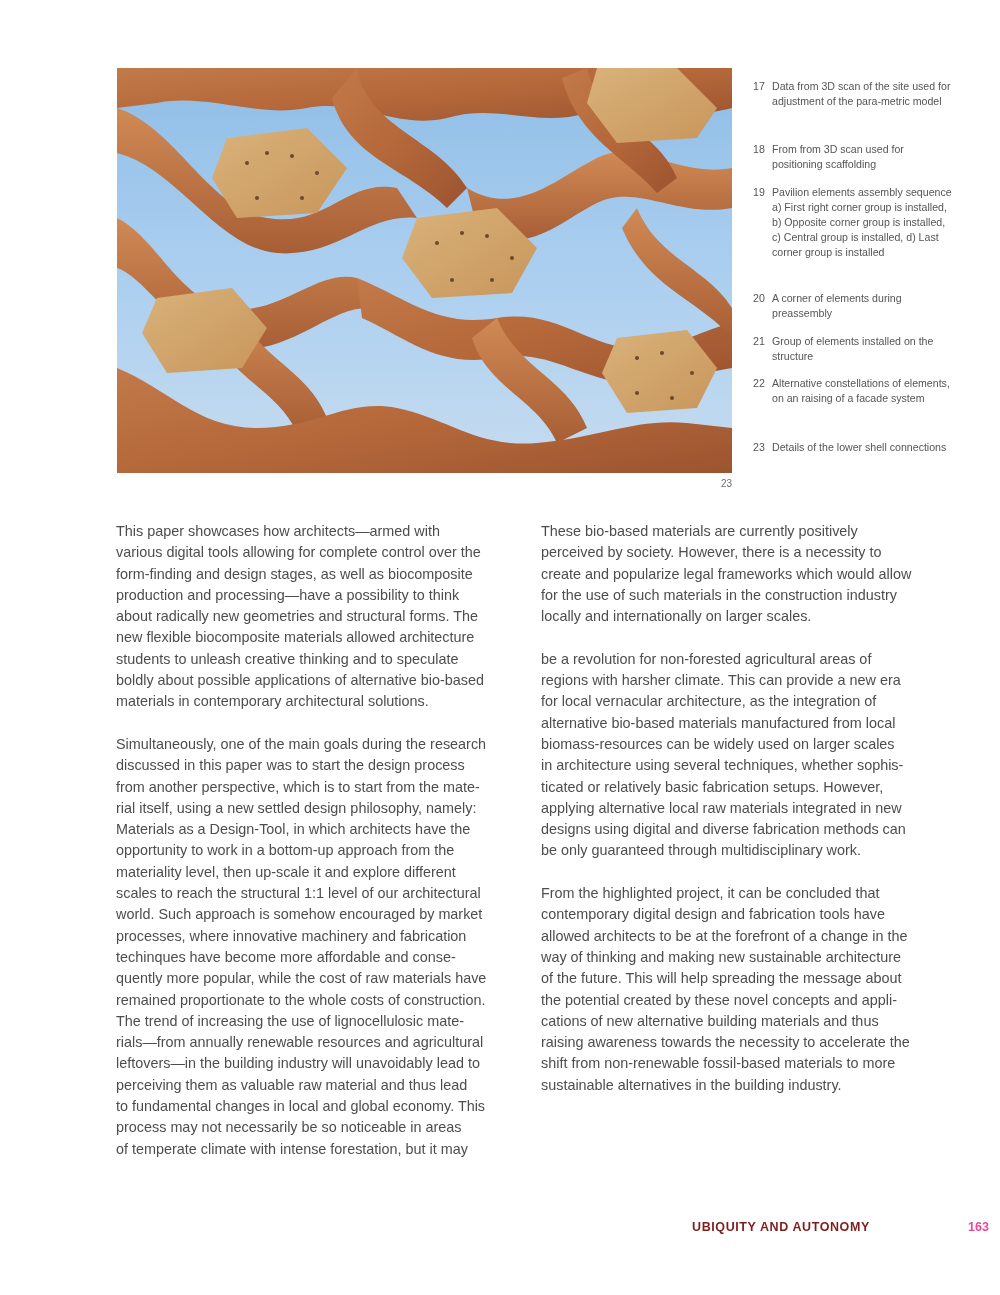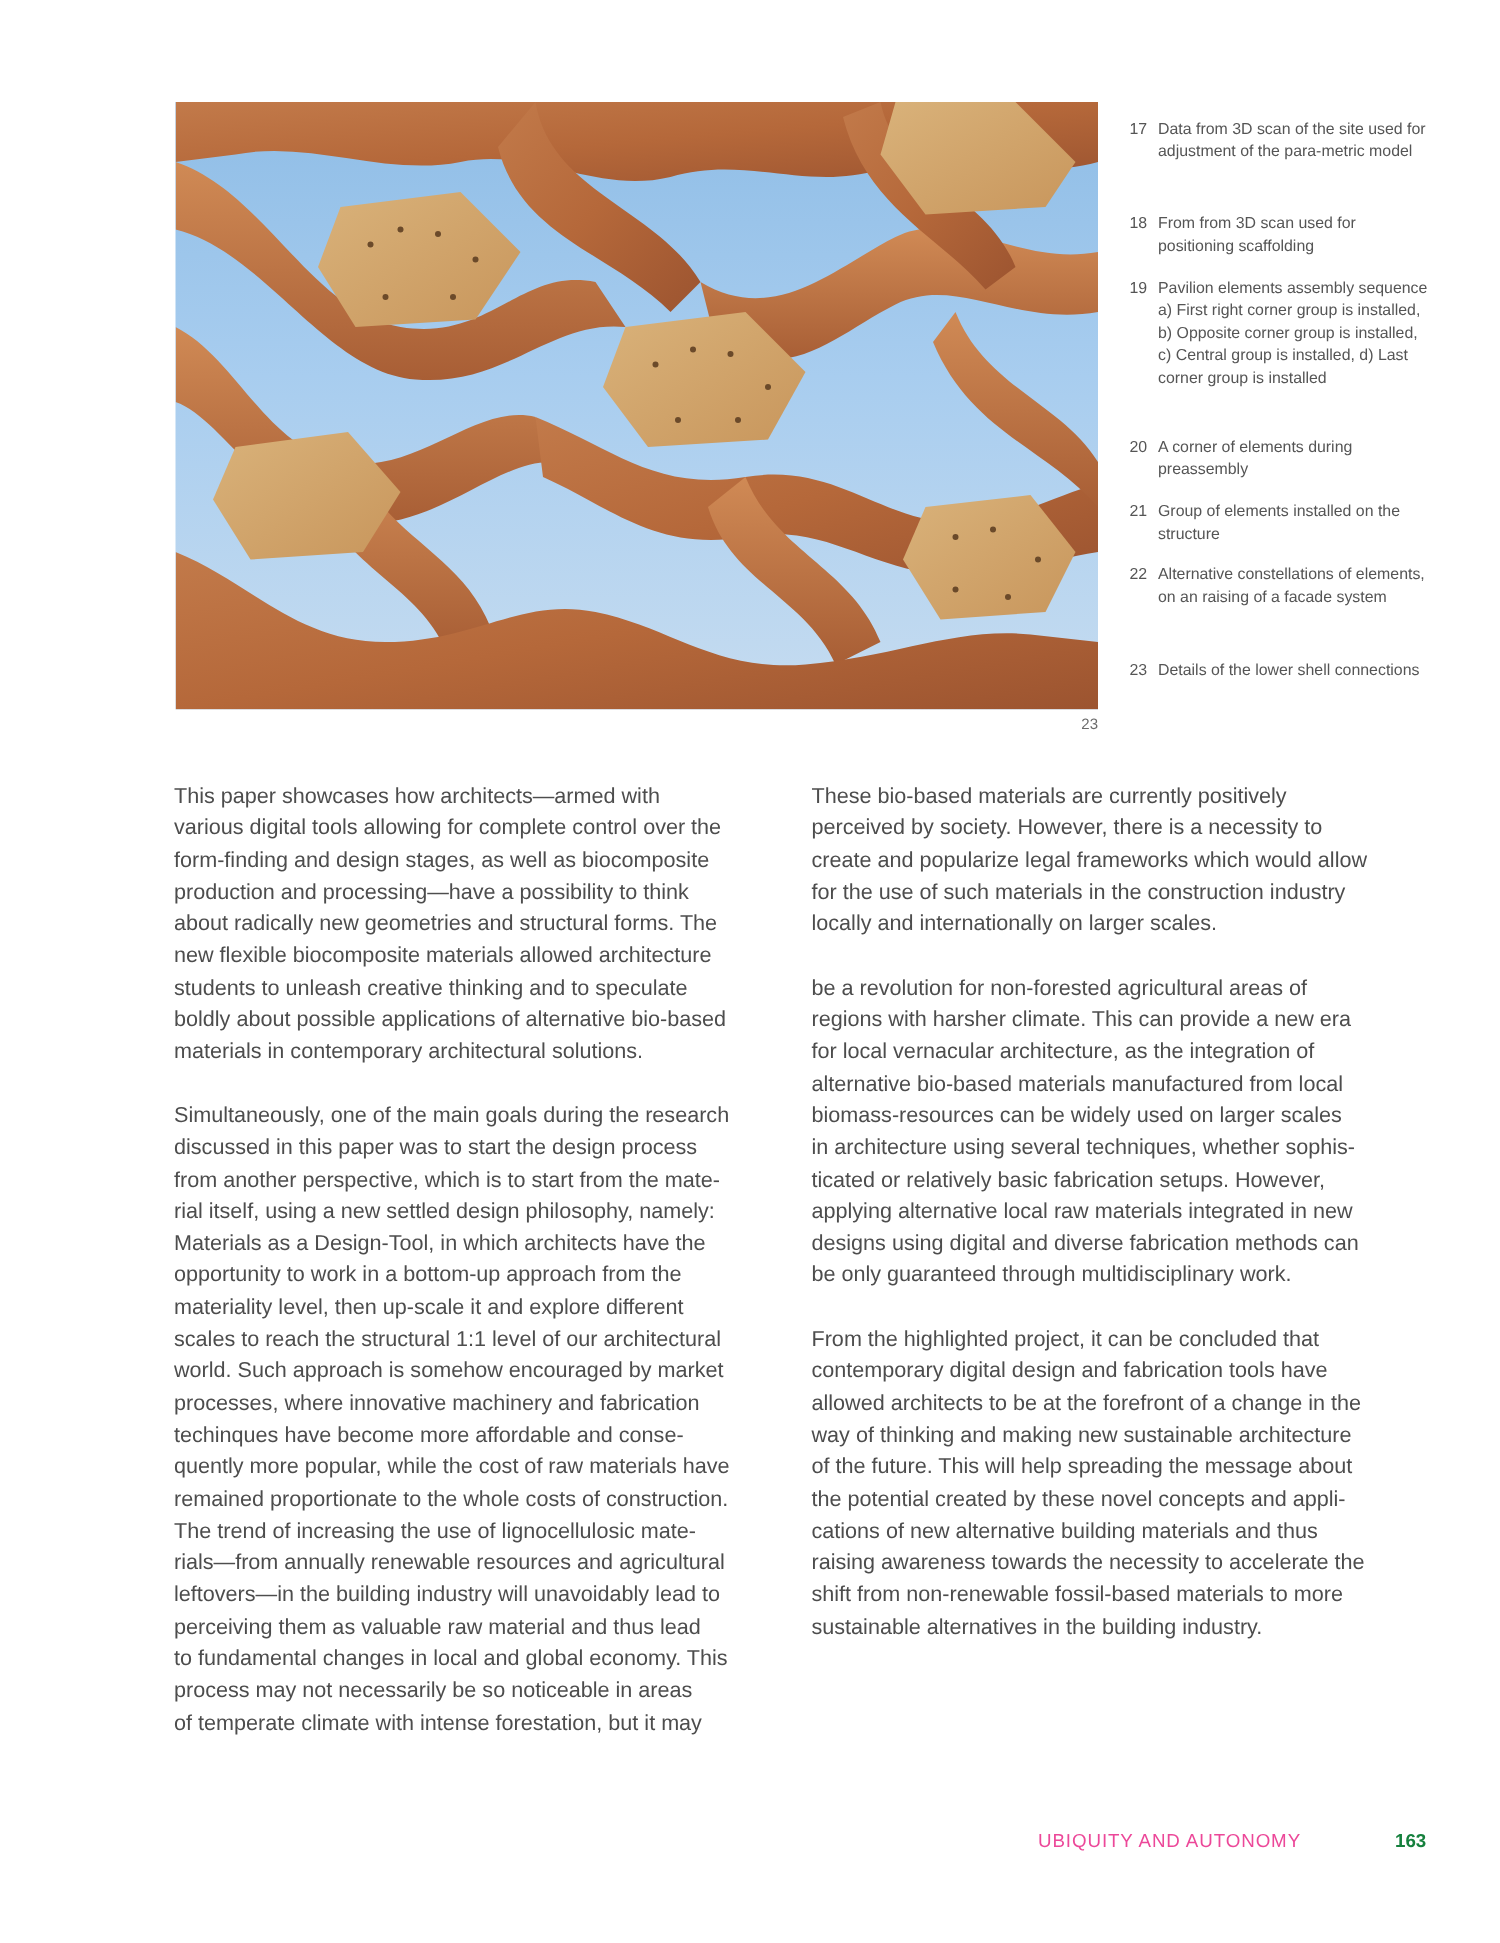--- a/index.html
+++ b/index.html
@@ -24,22 +24,22 @@
   .caption .txt { display: block; padding-left: 19px; }
 
   .col { position: absolute; width: 410px; font-size: 14.4px; line-height: 21.3px; color: #4d4d4d; }
   .col-left { left: 116px; top: 521px; }
   .col-right { left: 541px; top: 521px; }
   .heading { font-size: 15px; letter-spacing: 0.6px; color: #222; font-weight: normal; line-height: 21px; margin-left: 1px; }
   .para { white-space: pre-line; margin-bottom: 21.3px; }
   .para:last-child { margin-bottom: 0; }
 
   .footer { position: absolute; top: 1220px; left: 0; width: 1000px; }
-  .running-title { position: absolute; left: 692px; font-size: 12.5px; font-weight: normal; letter-spacing: 0.6px; color: #ec4899; }
-  .page-number { position: absolute; left: 930px; font-size: 12.5px; font-weight: bold; color: #15803d; }
+  .running-title { position: absolute; left: 692px; font-size: 12.5px; font-weight: bold; letter-spacing: 0.6px; color: #7f1d1d; }
+  .page-number { position: absolute; left: 968px; font-size: 12.5px; font-weight: bold; color: #ec4899; }
 </style>
 </head>
 <body>
 
 <div class="figure">
   <svg viewBox="0 0 615 405" preserveAspectRatio="none">
     <defs>
       <linearGradient id="wood" x1="0" y1="0" x2="1" y2="1">
         <stop offset="0" stop-color="#c27a4a"></stop>
         <stop offset="0.5" stop-color="#b5683a"></stop>

